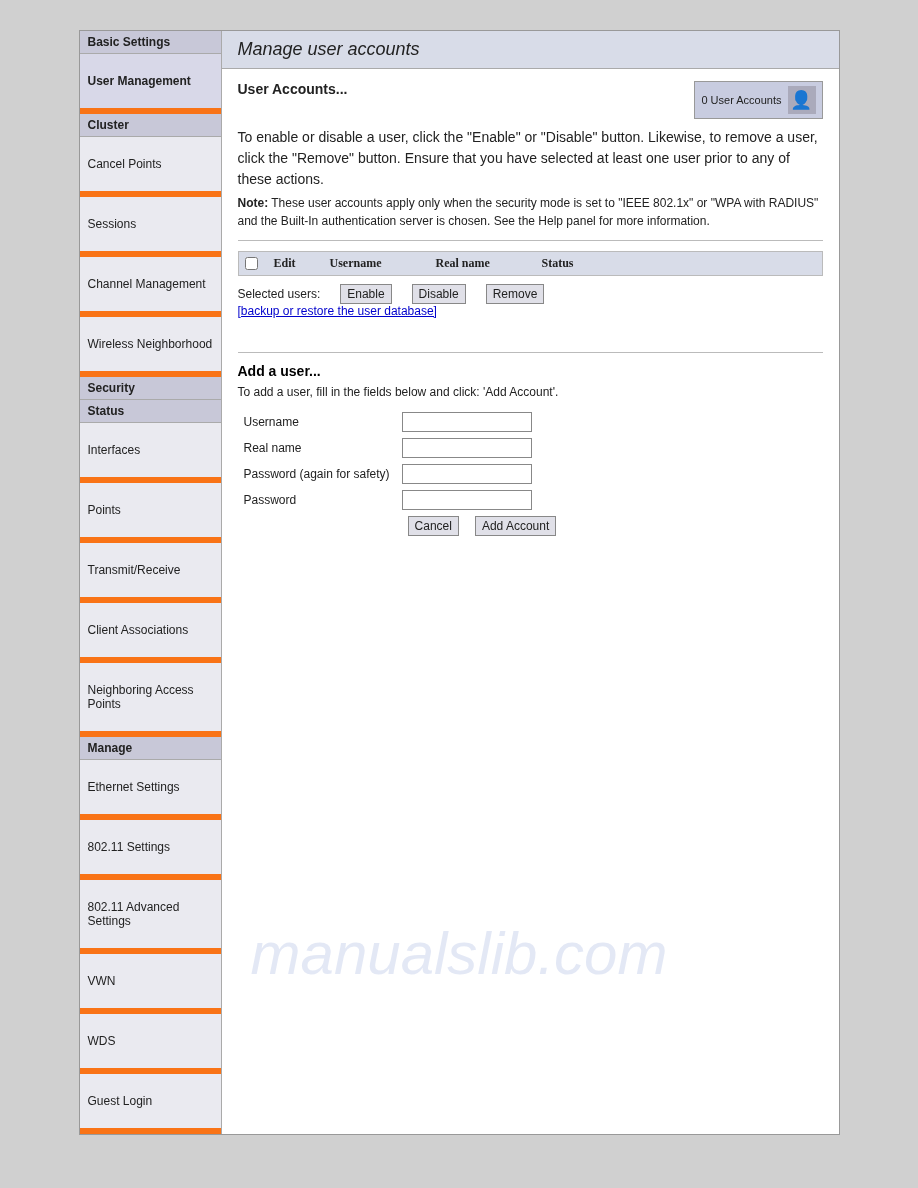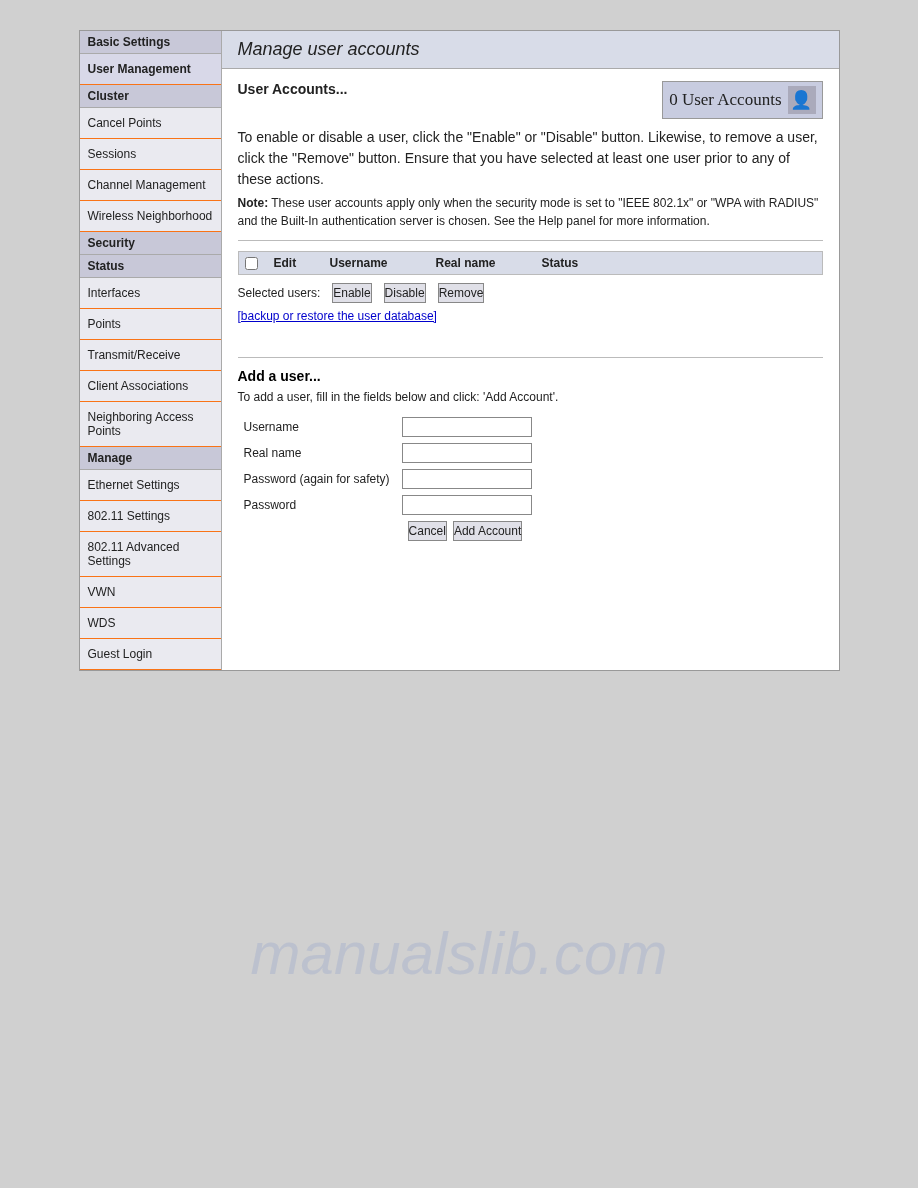--- a/index.html
+++ b/index.html
@@ -32,24 +32,24 @@
     }
     .sidebar-section-header {
       background: #c8c8d8;
       padding: 4px 8px;
       font-weight: bold;
       font-size: 12px;
       color: #222;
       border-bottom: 1px solid #aaa;
     }
     .sidebar-item {
-      padding: 8px 8px;
-      font-size: 12px;
-      color: #222;
-      border-bottom: 1px solid #f97316;
+      padding: 20px 8px;
+      font-size: 12px;
+      color: #222;
+      border-bottom: 6px solid #f97316;
       cursor: pointer;
       background: #eaeaf0;
     }
     .sidebar-item.active {
       background: #d8d8e8;
       font-weight: bold;
     }
     
     .main-content {
       flex: 1;
@@ -83,24 +83,23 @@
       border: 1px solid #999;
       display: flex;
       align-items: center;
       padding: 4px 6px;
       gap: 6px;
       font-size: 11px;
       text-align: center;
       min-width: 80px;
     }
     .user-count-badge .count-text {
-      font-size: 17px;
+      font-size: 11px;
       color: #222;
       text-align: center;
-      font-family: Liberation Serif, serif;
     }
     .user-icon {
       width: 28px;
       height: 28px;
       background: #aab;
       display: flex;
       align-items: center;
       justify-content: center;
       font-size: 18px;
       color: #fff;
@@ -134,39 +133,39 @@
       margin-bottom: 8px;
       border: 1px solid #bbb;
     }
     .table-header-row input[type="checkbox"] {
       margin: 0;
     }
     .table-col-header {
       font-size: 12px;
       font-weight: bold;
       color: #222;
+      font-family: Liberation Serif, serif;
     }
     .col-edit { width: 40px; }
     .col-username { width: 90px; }
     .col-realname { width: 90px; }
     .col-status { width: 60px; }
     .selected-users-row {
       display: flex;
       align-items: center;
-      gap: 12px;
-      margin-bottom: 6px;
+      gap: 20px;
     }
     .selected-label {
       font-size: 12px;
       color: #222;
     }
     .action-btn {
       background: #e0e0e8;
       border: 1px solid #888;
-      padding: 2px 0;
+      padding: 2px 6px;
       font-size: 12px;
       cursor: pointer;
       color: #222;
     }
     .link-text {
       color: #0000cc;
       font-size: 12px;
       cursor: pointer;
       text-decoration: underline;
       margin-bottom: 24px;
@@ -196,21 +195,21 @@
     .form-table input[type="text"],
     .form-table input[type="password"] {
       width: 130px;
       border: 1px solid #888;
       padding: 2px 4px;
       font-size: 12px;
       background: #fff;
     }
     .form-actions {
       display: flex;
-      gap: 6px;
+      gap: 16px;
       margin-left: 6px;
     }
     .watermark {
       position: fixed;
       bottom: 200px;
       left: 50%;
       transform: translateX(-50%);
       font-size: 60px;
       color: rgba(100, 130, 200, 0.18);
       font-style: italic;

